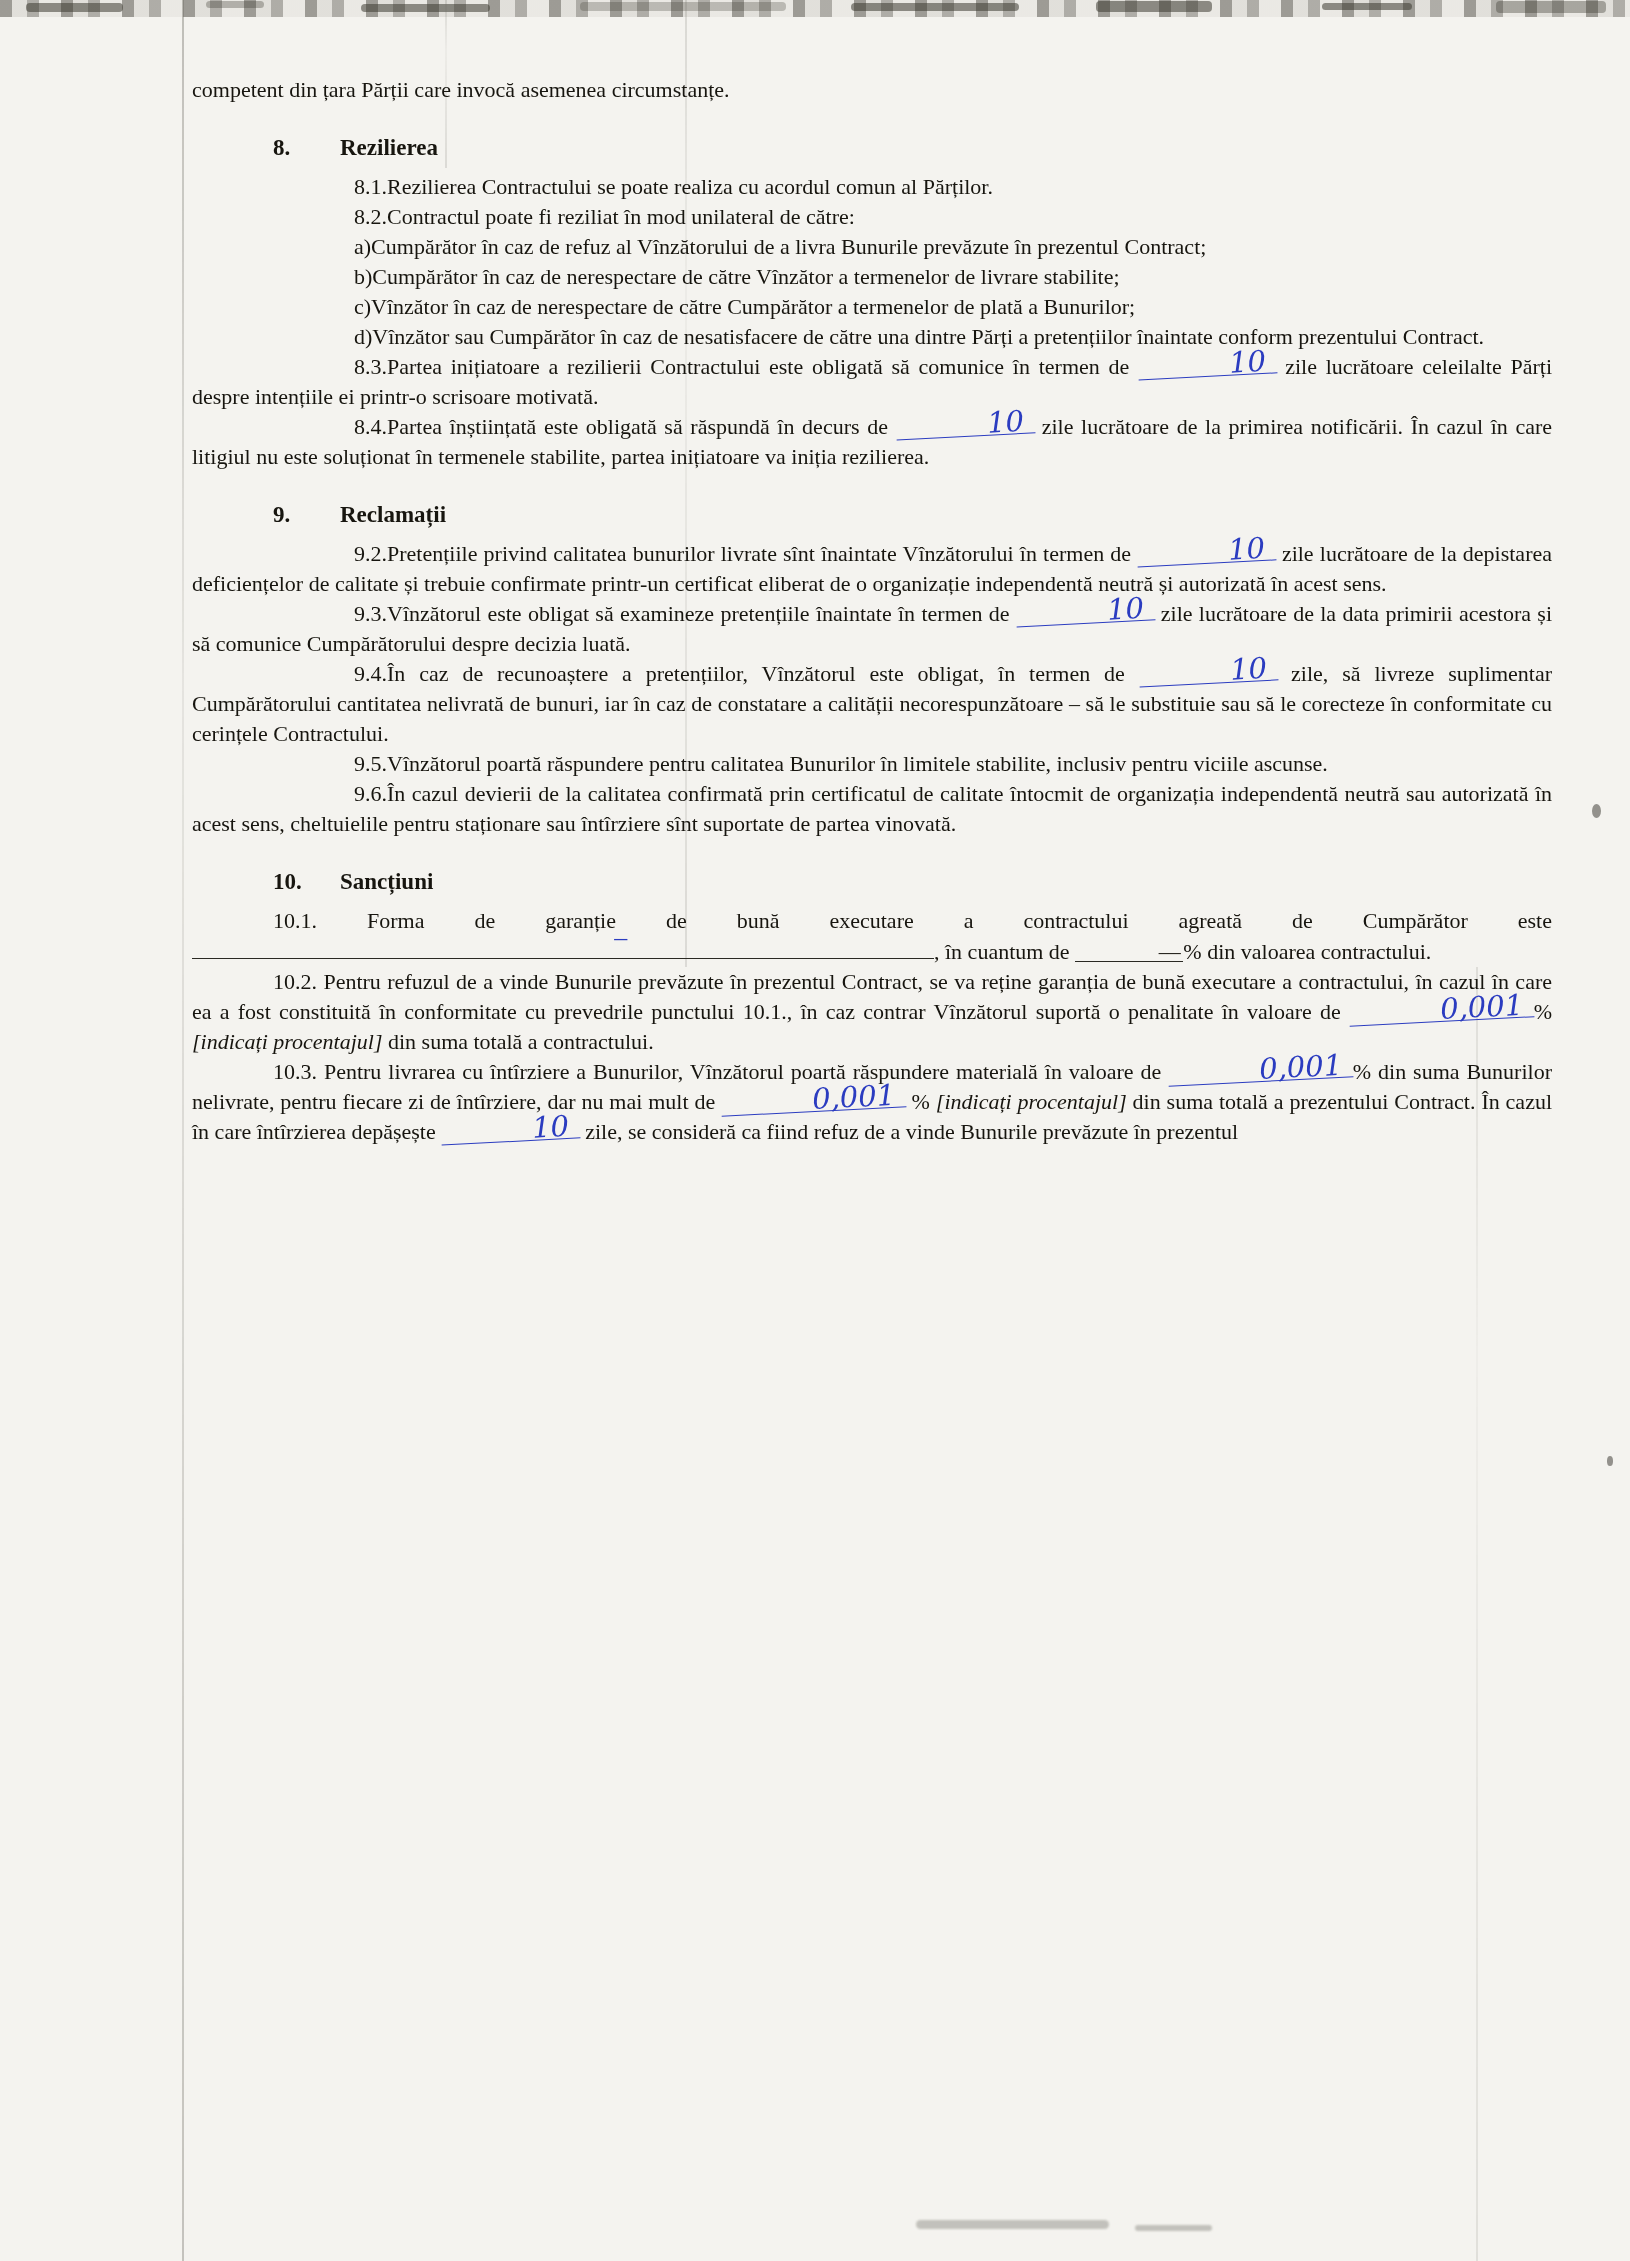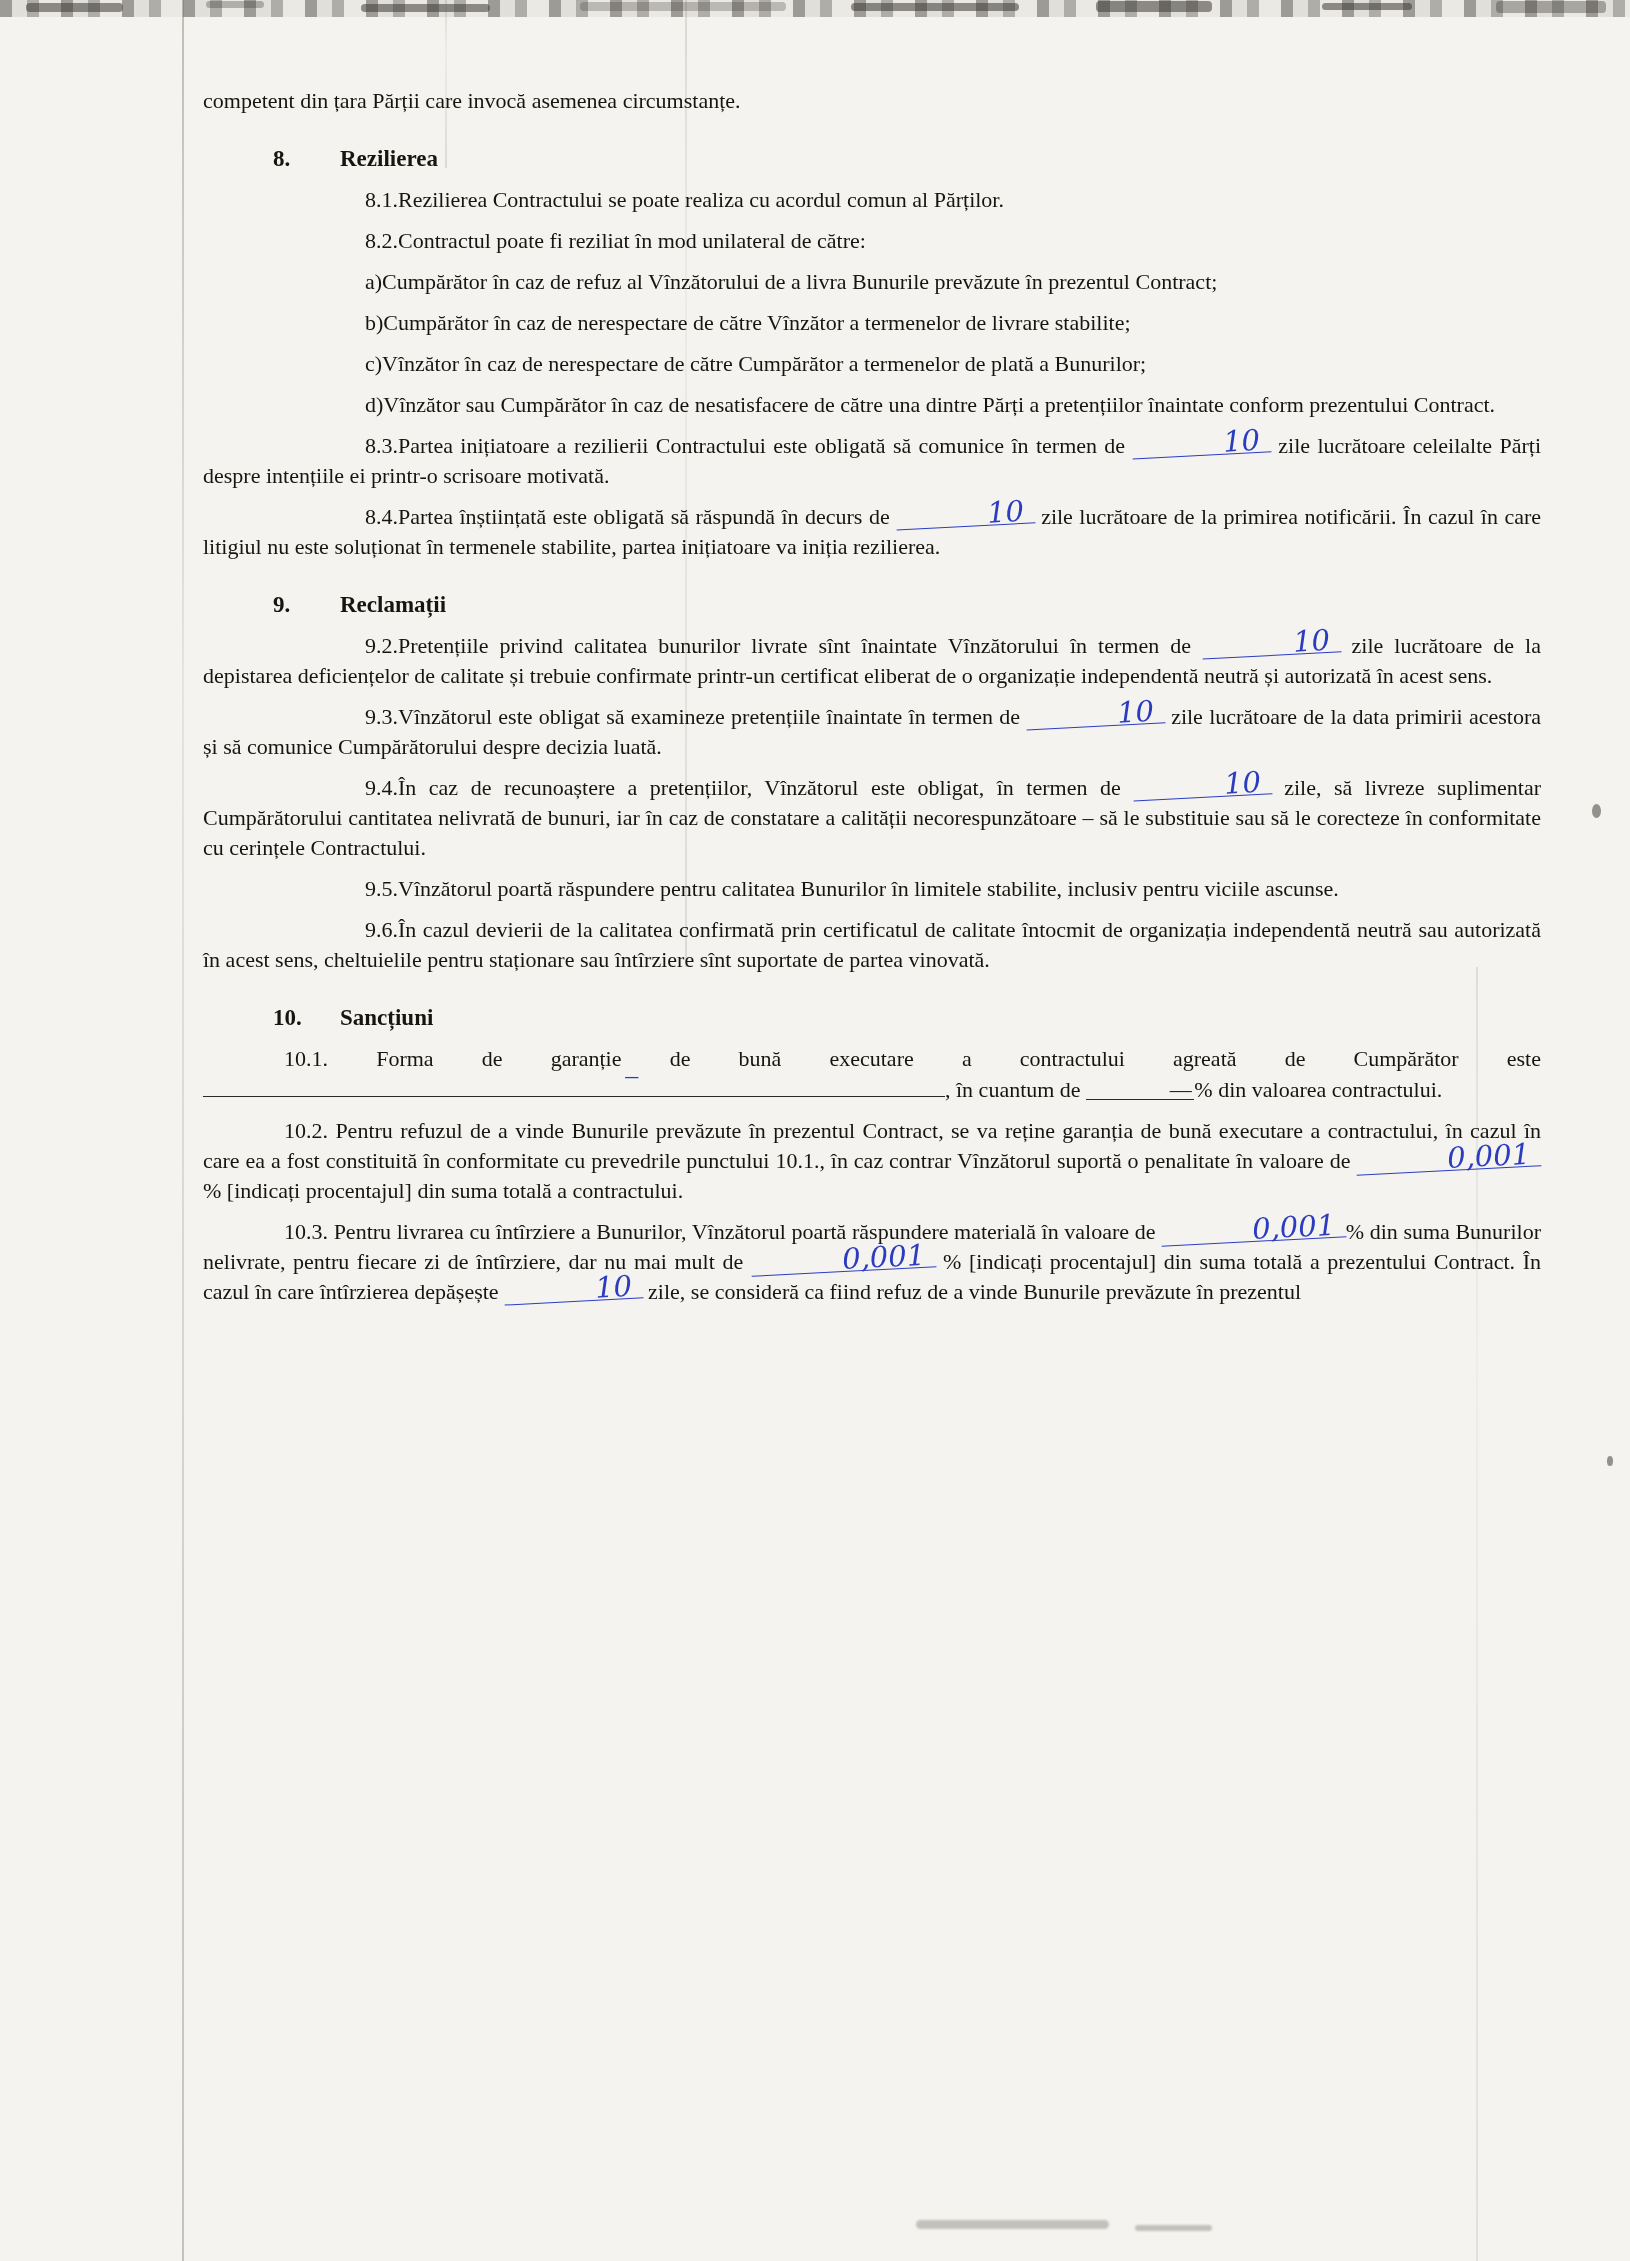--- a/index.html
+++ b/index.html
@@ -8,27 +8,27 @@
   .page{
     position:relative;width:1630px;height:2261px;overflow:hidden;
     background:var(--paper,#f4f3ef);
     font-family:"Liberation Serif","DejaVu Serif",serif;
     color:var(--ink,#17150f);
   }
   .content{
     position:absolute;left:192px;top:75px;width:1360px;
     text-align:justify;font-size:22px;line-height:30px;
   }
-  p.para{margin:11px;text-indent:81px;}
+  p.para{margin:0;text-indent:81px;}
   p.intro{text-indent:0;}
   .heading{margin:28px 0 9px 0;font-size:23px;font-weight:bold;padding-left:81px;}
   .h-num{display:inline-block;min-width:67px;}
   .seg.num{display:inline-block;min-width:59px;}
   .seg.lnum{display:inline-block;min-width:79px;}
-  .seg.it{}
+  .seg.it{font-style:italic;}
   .seg.hw{
     display:inline-block;font-style:italic;font-family:"DejaVu Serif",serif;
     color:var(--hw,#2b3cc0);font-size:29px;line-height:19.3px;
     padding:0 10.3px 1.3px 10.3px;border-bottom:1.9px solid var(--hw,#2b3cc0);
     transform:rotate(-3deg);
   }
   .seg.blank{
     display:inline-block;position:relative;width:742px;height:23px;
     border-bottom:1.9px solid #2a2923;vertical-align:baseline;
   }

